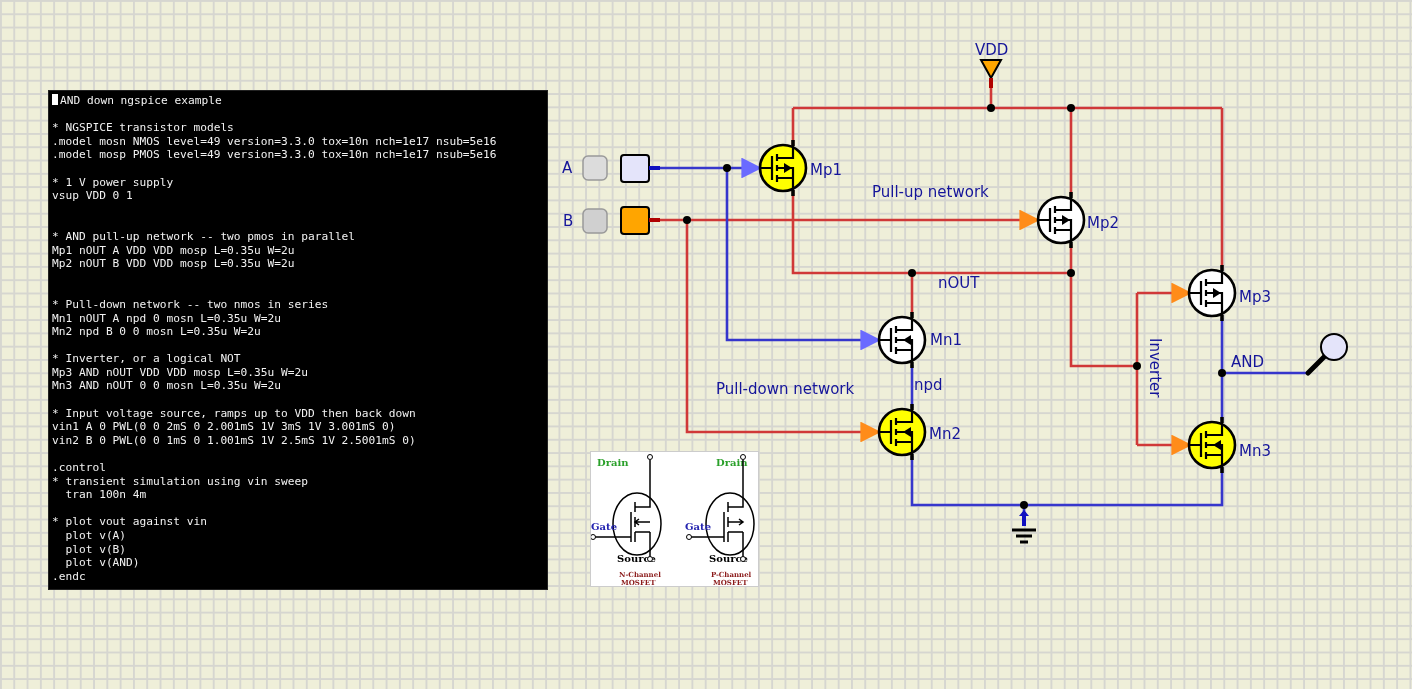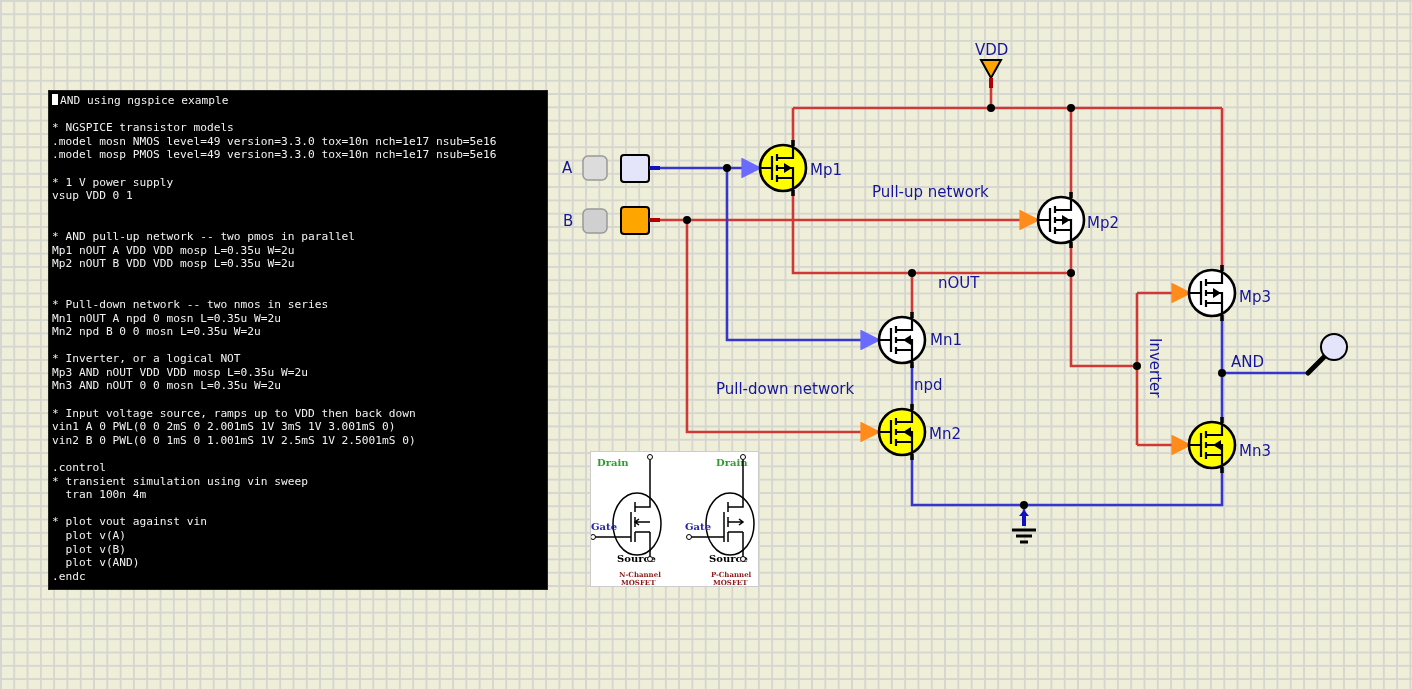--- a/index.html
+++ b/index.html
@@ -28,21 +28,21 @@
   #legend-img {
     position: absolute; left: 590px; top: 451px; width: 167px; height: 134px;
     background: #fff; border: 1px solid #ccc; text-align: right;
   }
   .leg-txt { font-family: "DejaVu Serif", serif; font-weight: bold; }
 </style>
 </head>
 <body>
 
 <div id="netlist">
-  <pre><span class="cursor"></span><span>AND using ngspice example</span>
+  <pre><span class="cursor"></span><span>AND down ngspice example</span>
 <span id="netlist-body">
 * NGSPICE transistor models
 .model mosn NMOS level=49 version=3.3.0 tox=10n nch=1e17 nsub=5e16
 .model mosp PMOS level=49 version=3.3.0 tox=10n nch=1e17 nsub=5e16
 
 * 1 V power supply
 vsup VDD 0 1
 
 
 * AND pull-up network -- two pmos in parallel

